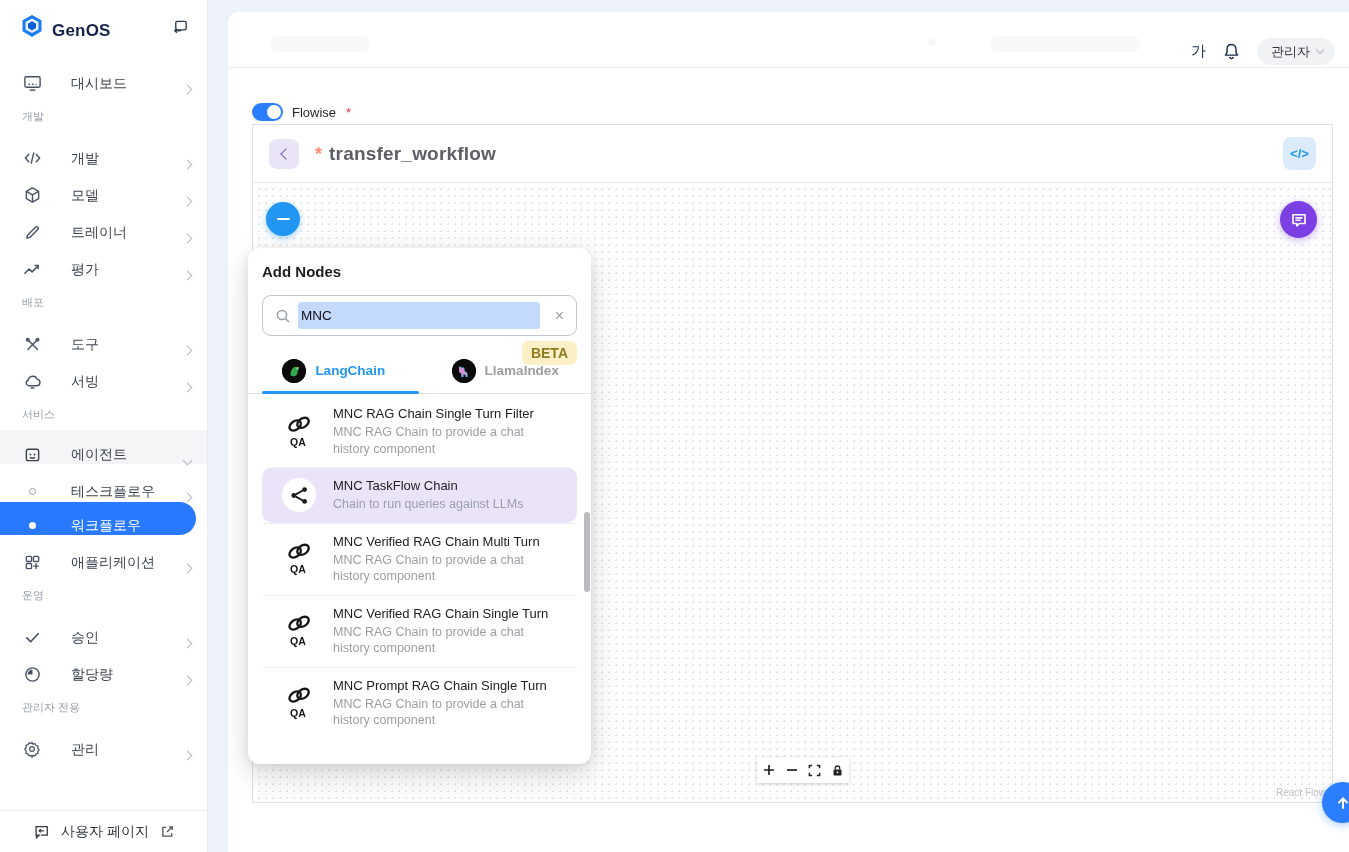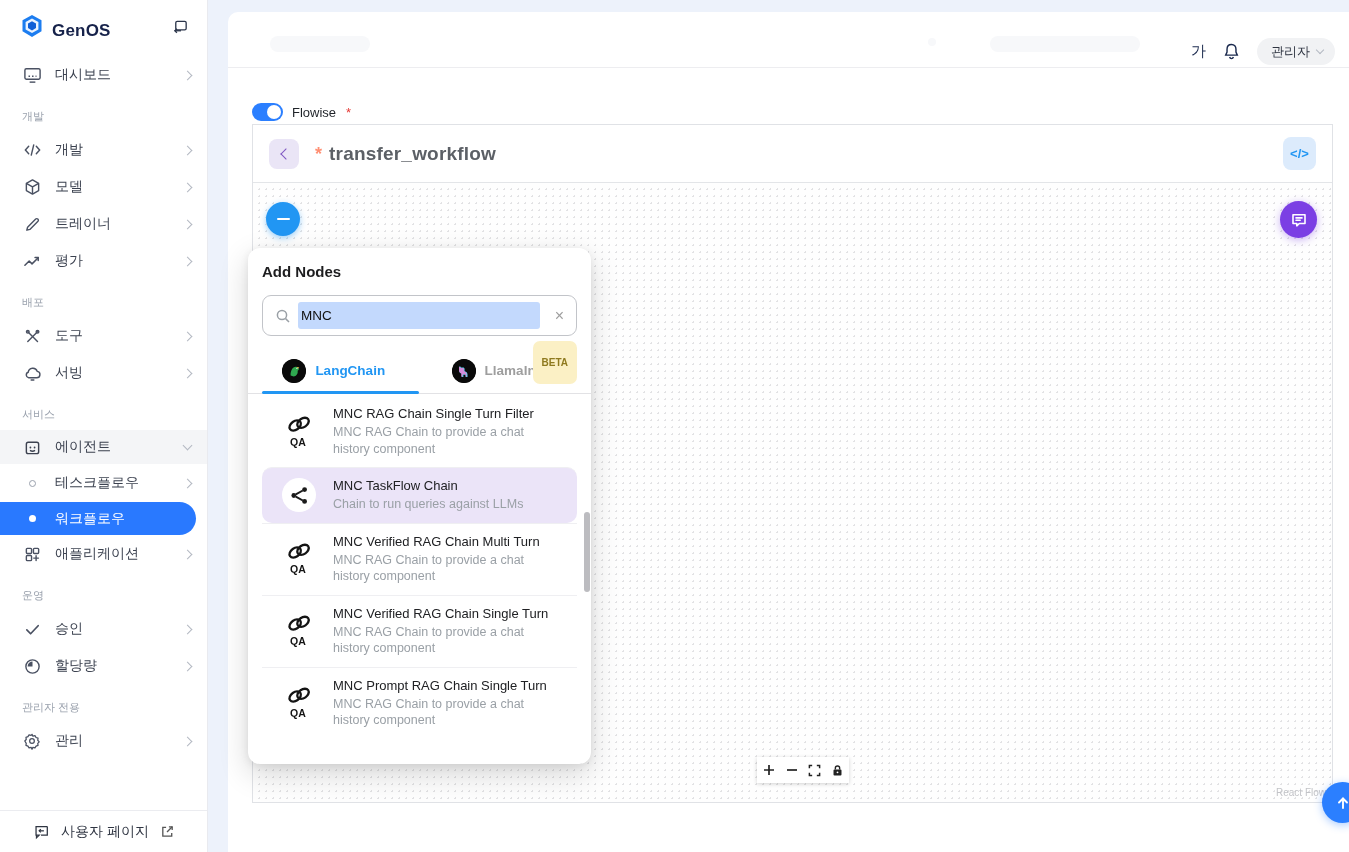--- a/index.html
+++ b/index.html
@@ -6,21 +6,21 @@
   html,body { width:1349px; height:852px; overflow:hidden; font-family:"Liberation Sans","DejaVu Sans",sans-serif; background:#edf2fb; }
   #app { position:relative; width:1349px; height:852px; }
 
   
   #sidebar { position:absolute; left:0; top:0; width:208px; height:852px; background:#fff; border-right:1px solid #e9eaef; display:flex; flex-direction:column; z-index:10; }
   .side-logo { height:52px; display:flex; align-items:center; padding:0 18px 0 20px; }
   .side-logo .brand { font-size:17px; font-weight:bold; color:#16224a; margin-left:8px; letter-spacing:.2px;margin-top:9px; }
   .side-logo .collapse { margin-left:auto; cursor:pointer; display:flex; }
   .side-nav { flex:1; padding-top:4px; overflow:hidden; }
   .side-section-label { padding:15px 22px 7px; font-size:11px; color:#9aa1ad; }
-  .side-item { height:36px; display:flex; align-items:center; padding:0 16px 0 22px; font-size:14px; color:#3c4250; cursor:pointer; margin:1px 0; }
+  .side-item { height:36px; display:flex; align-items:flex-end; padding:0 16px 0 22px; font-size:14px; color:#3c4250; cursor:pointer; margin:1px 0;gap:16px; }
   .side-item .icn { width:20px; height:20px; display:flex; align-items:center; justify-content:center; margin-right:13px; flex:0 0 20px; }
   .side-item .lbl { flex:1; white-space:nowrap; }
   .side-item.expanded { background:#f4f5f7; height:34px; }
   .side-item.selected { background:#2979ff; color:#fff; font-weight:normal; width:196px; height:33px; border-radius:0 18px 18px 0; }
   .chev { display:inline-block; width:7px; height:7px; border-top:1.6px solid #b3b8c2; border-right:1.6px solid #b3b8c2; }
   .chev.r { transform:rotate(45deg); }
   .chev.d { transform:rotate(135deg); margin-top:-3px; }
   .bullet-o { width:7px; height:7px; border:1.5px solid #9aa1ad; border-radius:50%; display:inline-block; }
   .bullet-f { width:7px; height:7px; background:#fff; border-radius:50%; display:inline-block; }
   .side-footer { border-top:1px solid #ebecf0; height:42px; display:flex; align-items:center; padding:0 32px; gap:11px; font-size:14px; color:#2f3542; }
@@ -71,21 +71,21 @@
   .ap-search { margin:15px 14px 0; height:41px; border:1px solid #c2c4c9; border-radius:9px; display:flex; align-items:center; padding:0 12px; position:relative; }
   .ap-search .sval { position:relative; margin-left:10px; flex:1; height:27px; display:flex; align-items:center; }
   .ap-search .selhl { position:absolute; left:-3px; top:0; width:242px; height:27px; background:#c3d9fd; border-radius:3px; }
   .ap-search input { position:relative; border:none; outline:none; background:transparent; font-size:13.5px; color:#111; width:100%; font-family:inherit; }
   .ap-search .clear { color:#9e9e9e; font-size:16px; cursor:pointer; line-height:1; }
   .ap-tabs { margin-top:12px; display:flex; position:relative; height:46px; border-bottom:1px solid #e2e2e5; }
   .ap-tab { flex:1; display:flex; align-items:center; justify-content:center; gap:9px; cursor:pointer; font-size:13.5px; font-weight:bold; }
   .ap-tab.active { color:#2196f3; }
   .ap-tab.inactive { color:#9e9e9e; }
   .tab-underline { position:absolute; left:14px; bottom:-1px; width:157px; height:3px; background:#2196f3; border-radius:2px; }
-  .beta-badge { position:absolute; right:14px; top:-7px; background:#fbf0c5; color:#8f7a1f; font-size:10px; font-weight:bold; padding:16px 9px; border-radius:7px; }
+  .beta-badge { position:absolute; right:14px; top:-7px; background:#fbf0c5; color:#8f7a1f; font-size:14px; font-weight:bold; padding:4px 9px; border-radius:7px; }
   .node-list { margin-top:2px; }
   .node-item { display:flex; align-items:center; gap:17px; margin:0 14px; padding:10px 6px 10px 20px; cursor:pointer; }
   .node-item + .node-item { border-top:1px solid #efeff2; }
   .node-item .nicon { width:34px; flex:0 0 34px; display:flex; align-items:center; justify-content:center; }
   .node-item.selected { background:#ebe4f8; border-radius:10px; }
   .node-item.selected .nicon { background:#fff; height:34px; border-radius:50%; }
   .node-item .ntxt { flex:1; }
   .node-item .nname { font-size:13px; color:#202124; margin-bottom:3px; }
   .node-item .ndesc { font-size:12.5px; color:#9aa0a6; line-height:16.5px; max-width:228px; }
   .panel-scrollthumb { position:absolute; right:1px; top:264px; width:6px; height:80px; background:#bcbcc0; border-radius:3px; }

